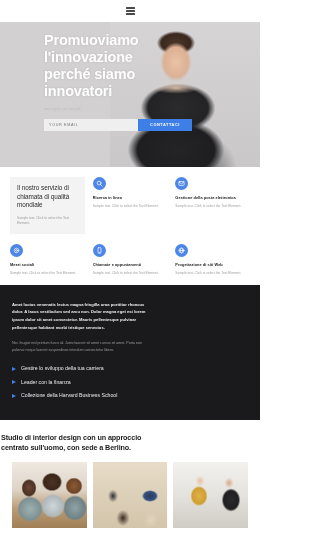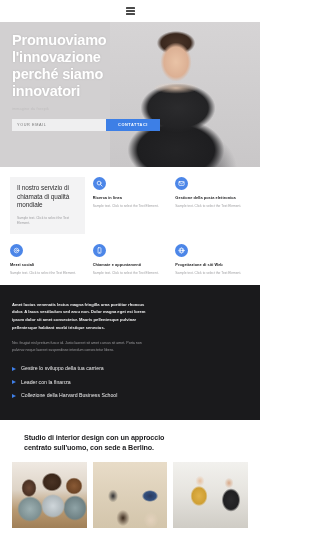--- a/index.html
+++ b/index.html
@@ -38,21 +38,21 @@
       radial-gradient(ellipse 24px 15px at 66px 21px, #4b3529 0%, #3a281e 62%, rgba(58,40,30,0) 80%),
       radial-gradient(ellipse 70px 60px at 75px 150px, #26262a 0%, rgba(38,38,42,0) 75%),
       linear-gradient(180deg,#d6d4d5 0%, #cfcdce 55%, #c9c7c8 100%);
   }
   .hero-photo:after{
     content:"";
     position:absolute; left:34px; top:58px; width:64px; height:16px;
     background:radial-gradient(ellipse 32px 8px at 50% 50%, #f0d2ba 0%, rgba(240,210,186,0) 72%);
     opacity:.85;
   }
-  .hero-inner { position:relative; padding:10px 28px 0 12px; z-index:2; }
+  .hero-inner { position:relative; padding:10px 28px 0 12px; z-index:2;margin-left:32px; }
   .hero-title {
     font-size:14.5px;
     line-height:1.17;
     font-weight:700;
     color:#ffffff;
     letter-spacing:-0.2px;
     max-width:128px;
     text-shadow:0 0 2px rgba(120,120,120,.25);
   }
   .hero-sub {
@@ -172,21 +172,21 @@
     border-left:4px solid #3f7fe8;
   }
   .dark-list span {
     font-size:5.2px;
     line-height:1.45;
     color:#e9e9ea;
     max-width:115px;
   }
 
   
-  .studio { padding:13px 12px 9px 24px; background:#fff; }
+  .studio { padding:13px 12px 9px 1px; background:#fff; }
   .studio-title {
     font-size:7.2px;
     line-height:1.38;
     font-weight:700;
     color:#1c1c1e;
     max-width:150px;
     letter-spacing:-.1px;
   }
 
   .gallery {

